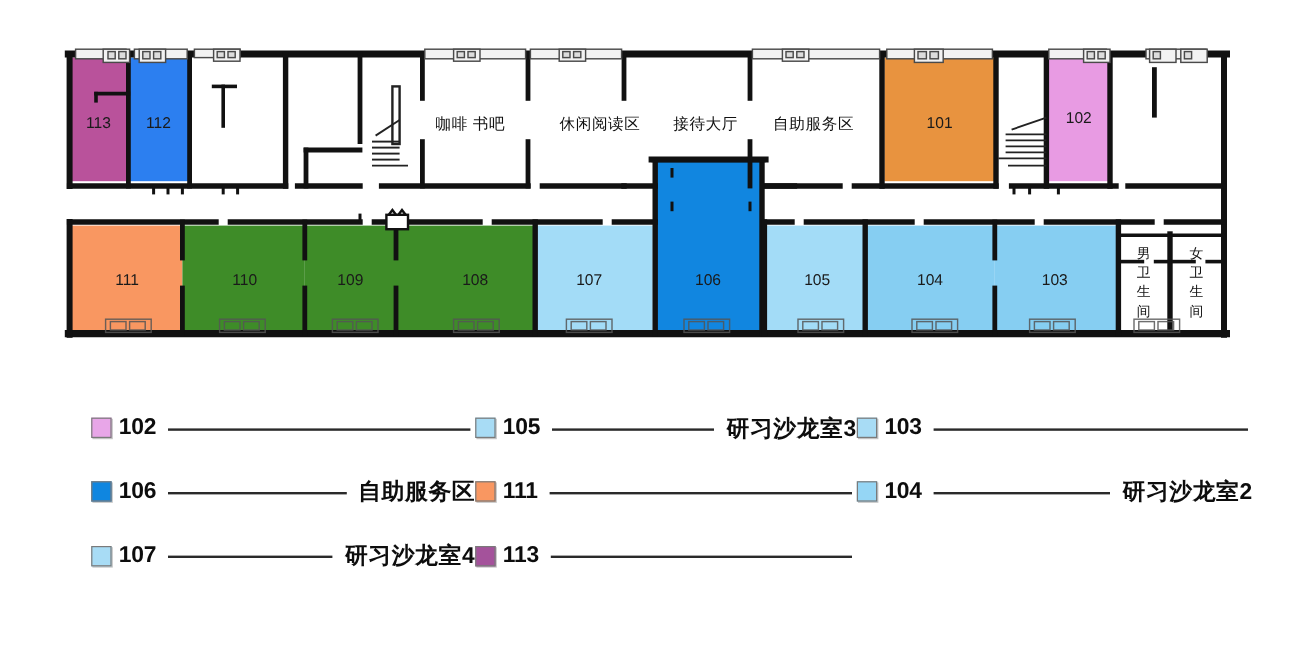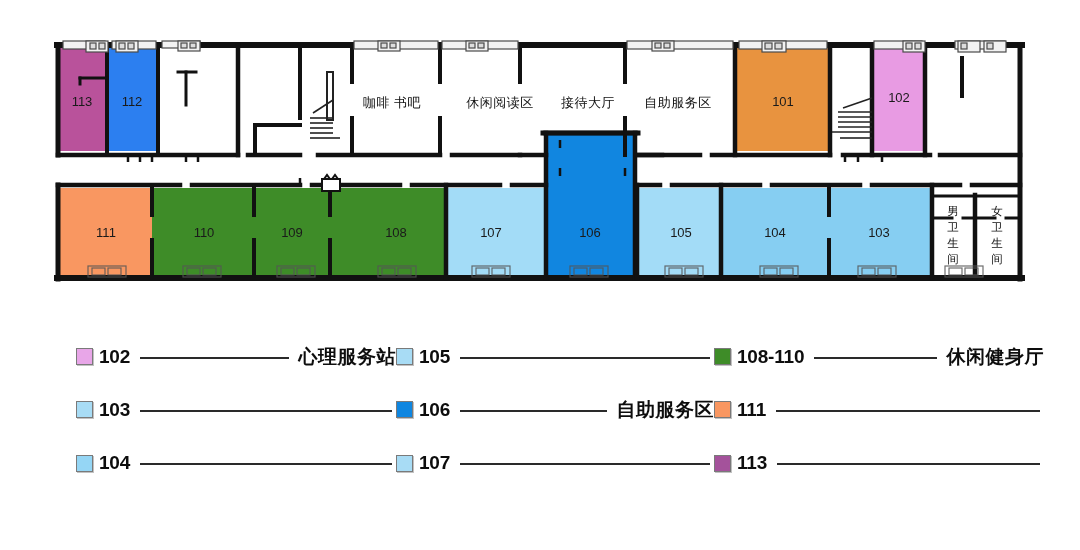--- a/index.html
+++ b/index.html
@@ -377,35 +377,29 @@
 
 </svg>
 </div>
 
 <div id="legend">
 
   <div class="legend-item">
     <span class="swatch" style="background:#E8A6E8"></span>
     <span class="lg-code">102</span>
     <span class="lg-rule"></span>
-    <span class="lg-name">心理服务站</span>
   </div>
 
   <div class="legend-item">
     <span class="swatch" style="background:#A8DCF5"></span>
     <span class="lg-code">105</span>
     <span class="lg-rule"></span>
-  </div>
-
-  <div class="legend-item">
-    <span class="swatch" style="background:#3E8C28"></span>
-    <span class="lg-code">108-110</span>
-    <span class="lg-rule"></span>
-    <span class="lg-name">休闲健身厅</span>
-  </div>
+    <span class="lg-name">研习沙龙室3</span>
+  </div>
+
 
   <div class="legend-item">
     <span class="swatch" style="background:#A8DCF5"></span>
     <span class="lg-code">103</span>
     <span class="lg-rule"></span>
   </div>
 
   <div class="legend-item">
     <span class="swatch" style="background:#0F86E0"></span>
     <span class="lg-code">106</span>
@@ -416,26 +410,28 @@
   <div class="legend-item">
     <span class="swatch" style="background:#F99761"></span>
     <span class="lg-code">111</span>
     <span class="lg-rule"></span>
   </div>
 
   <div class="legend-item">
     <span class="swatch" style="background:#95D6F5"></span>
     <span class="lg-code">104</span>
     <span class="lg-rule"></span>
+    <span class="lg-name">研习沙龙室2</span>
   </div>
 
   <div class="legend-item">
     <span class="swatch" style="background:#A8DCF5"></span>
     <span class="lg-code">107</span>
     <span class="lg-rule"></span>
+    <span class="lg-name">研习沙龙室4</span>
   </div>
 
   <div class="legend-item">
     <span class="swatch" style="background:#A4529B"></span>
     <span class="lg-code">113</span>
     <span class="lg-rule"></span>
   </div>
 
 </div>
 

